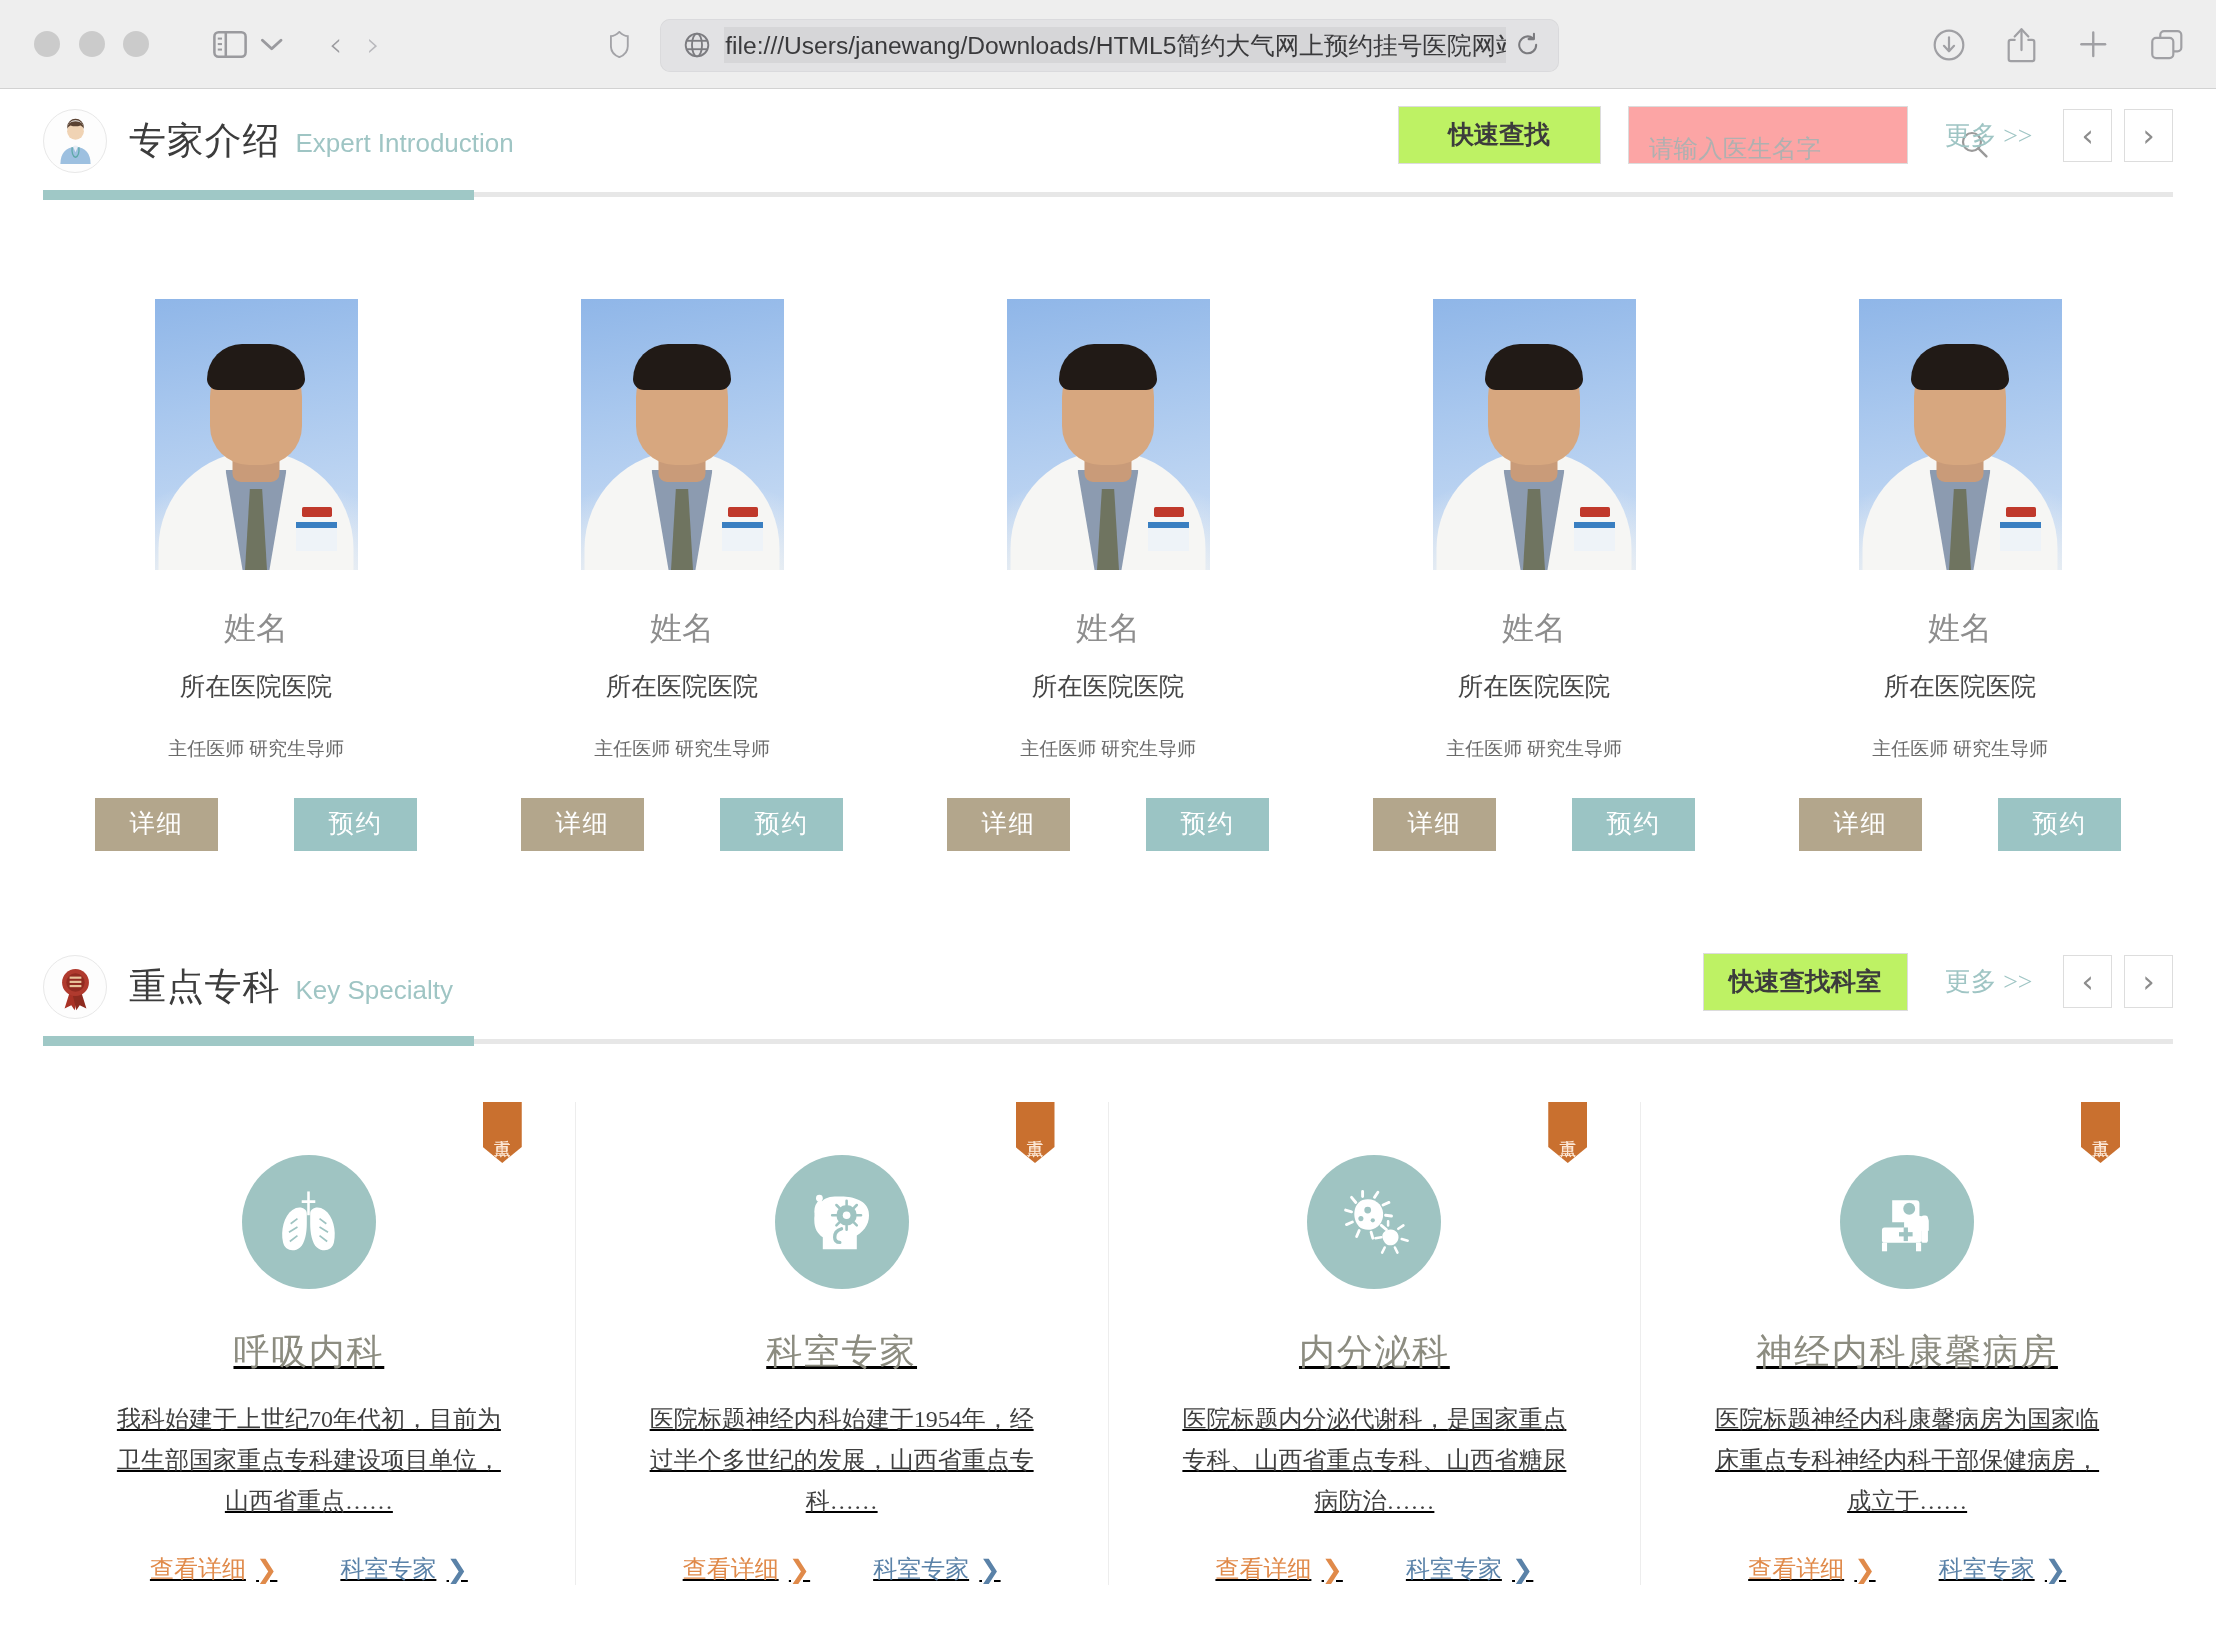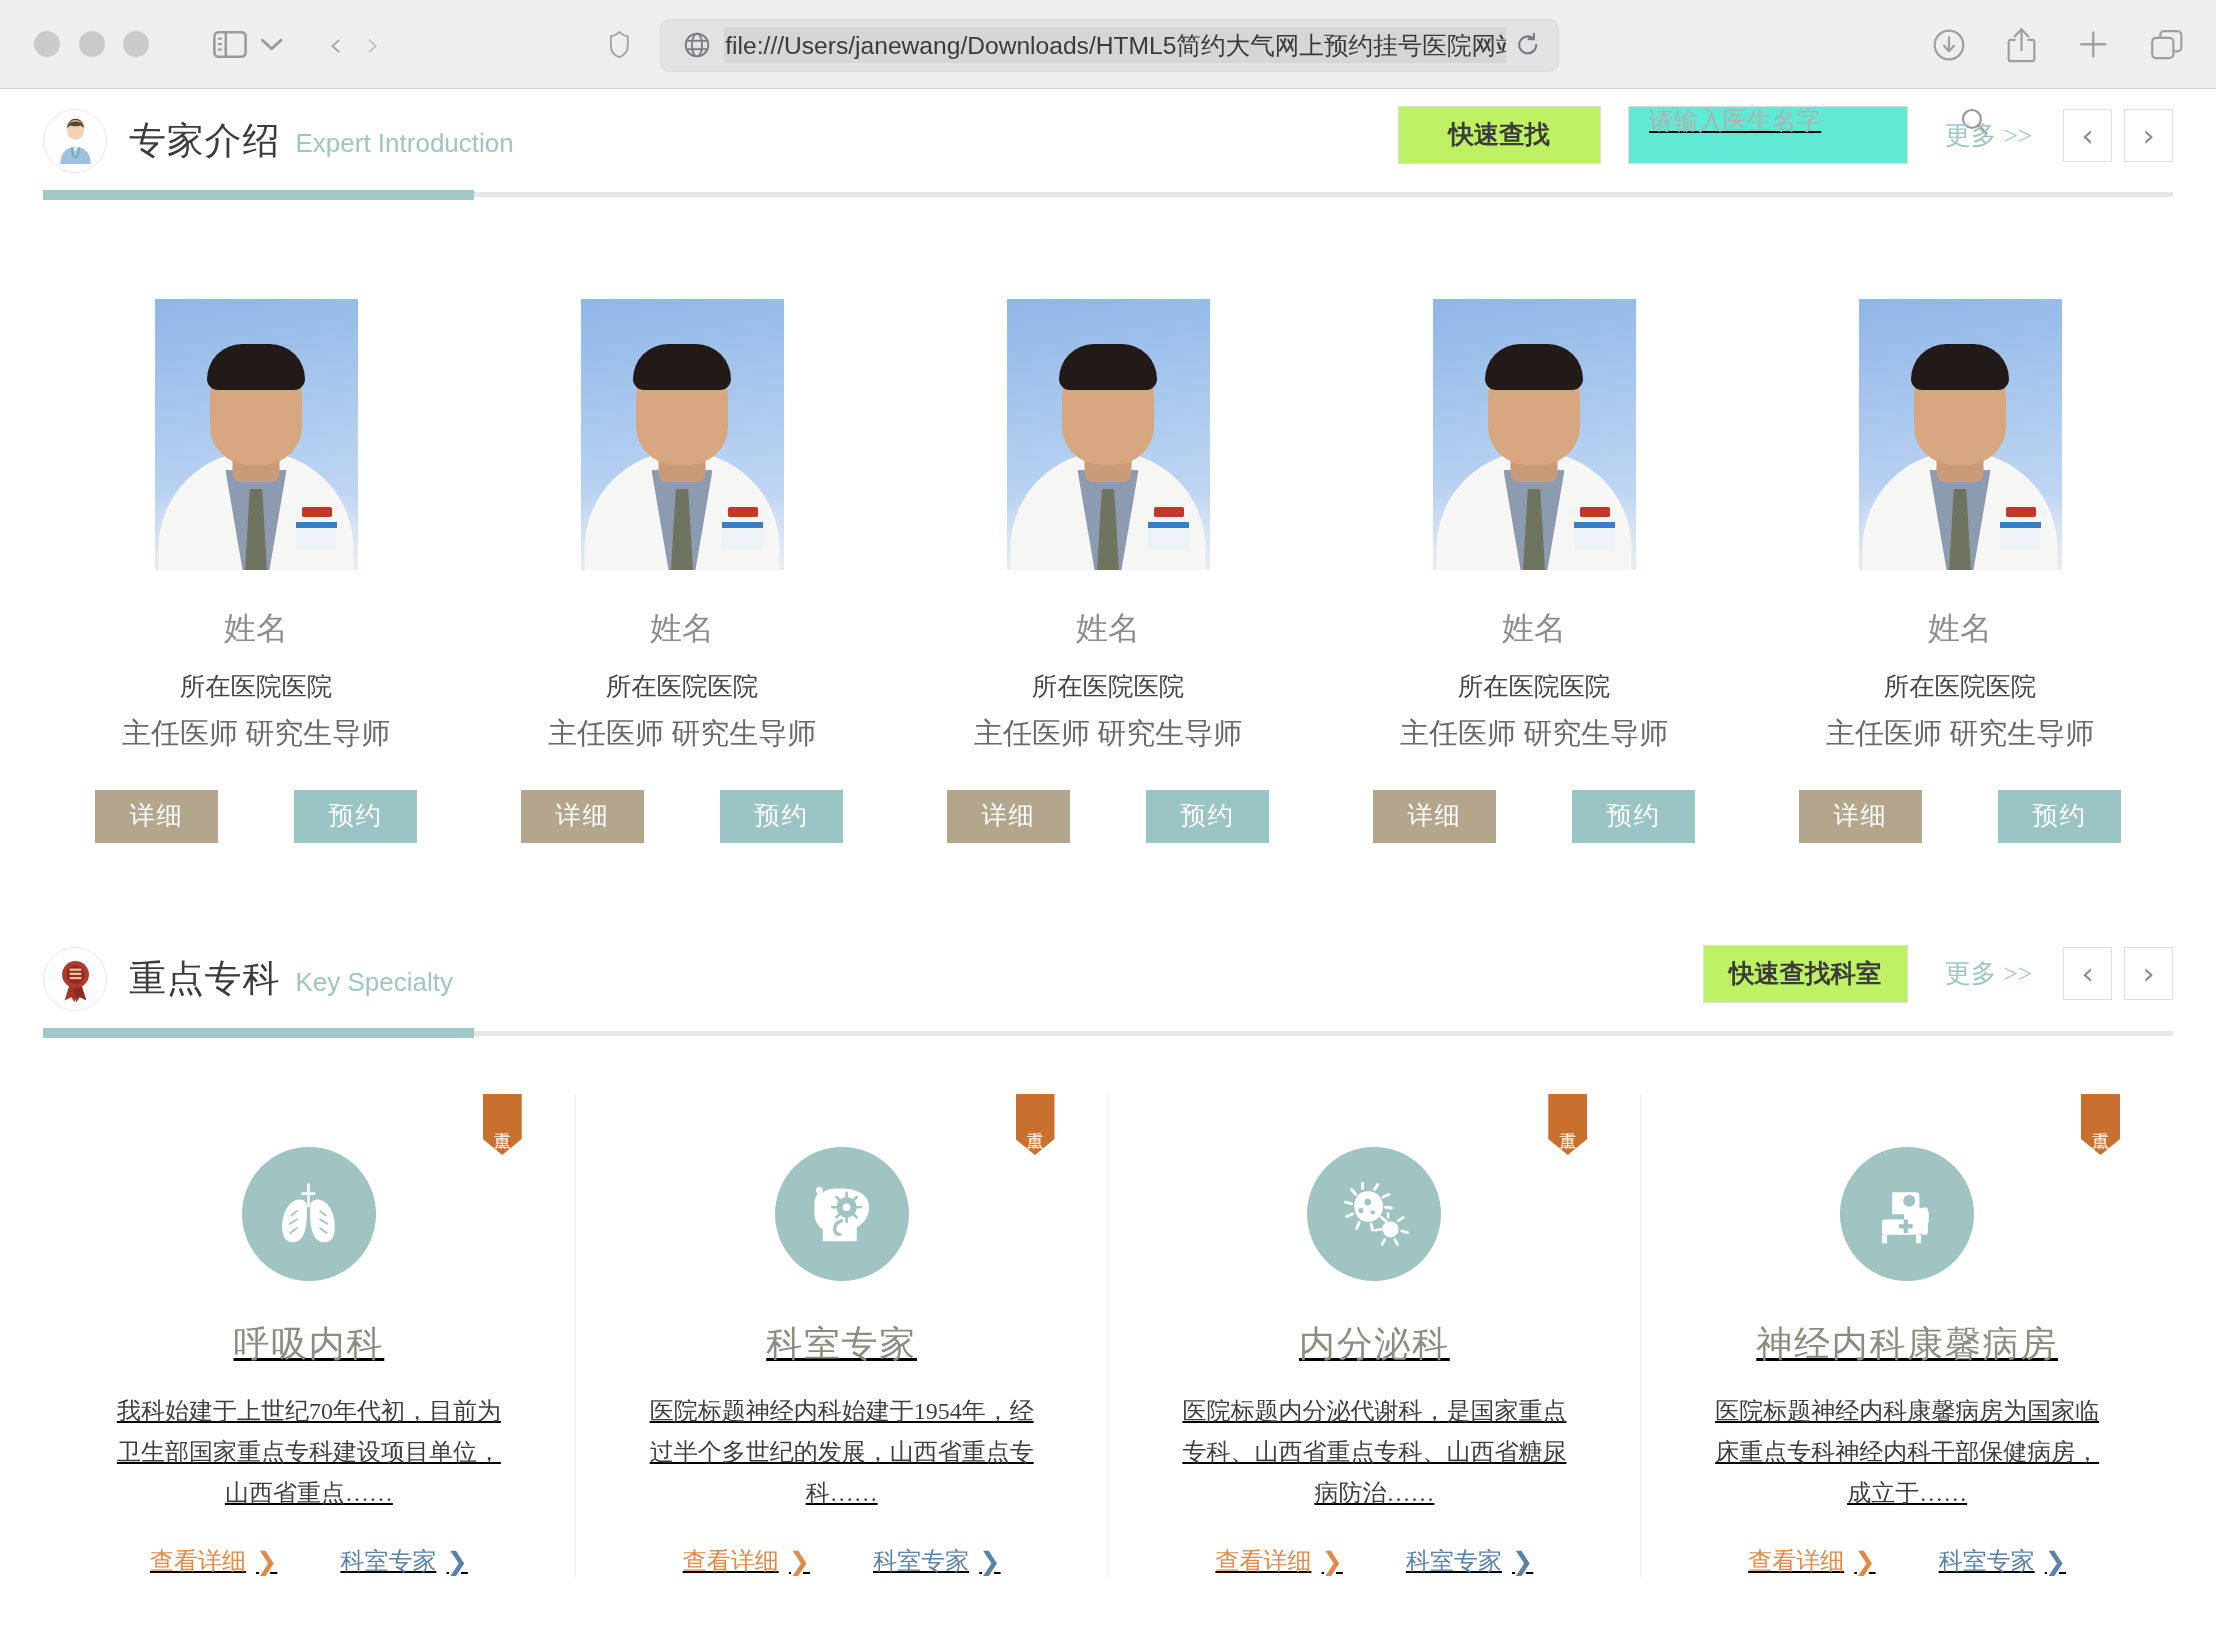--- a/index.html
+++ b/index.html
@@ -88,22 +88,22 @@
   .tool-btn {
     height: 58px; min-width: 203px; padding: 0 25.4px;
     border: 0.8px solid #dcdcdc; background: #bef264;
     font-size: 25.4px; color: #3c3c3c;
     display: flex; align-items: center; justify-content: center;
     font-family: "Liberation Serif", serif;
     font-weight: bold;
   }
   .search-box {
     margin-left: 27px; height: 58px; width: 280px;
-    border: 0.8px solid #dcdcdc; background: #5eead4;
-    display: flex; align-items: flex-start; padding: 0 20.3px; text-decoration: underline;
+    border: 0.8px solid #dcdcdc; background: #fca5a5;
+    display: flex; align-items: flex-end; padding: 0 20.3px;
   }
   .search-box input {
     flex: 1; border: none; outline: none; background: transparent;
     font-size: 24.6px; color: #555;
     font-family: "Liberation Serif", serif;
   }
   .search-box input::placeholder { color: #b0b0b0; }
   .more-link {
     margin-left: 37px; font-size: 26px; color: #9fc5c4;
     font-family: "Liberation Serif", serif; white-space: nowrap;
@@ -165,21 +165,21 @@
     width: 41px; height: 29px; background: #eef3f8;
     border-top: 6px solid #3a7fc1;
   }
   .ph-pin {
     position: absolute; right: 25.4px; bottom: 53px;
     width: 30.5px; height: 10.2px; background: #c0392b; border-radius: 1.7px;
   }
 
   .expert-name { margin-top: 37px; font-size: 32px; color: #8d8d8d; }
   .expert-hospital { margin-top: 18.7px; font-size: 25.4px; color: #444; }
-  .expert-title { margin-top: 10px; font-size: 29px; color: #6a6a6a; }
+  .expert-title { margin-top: 32px; font-size: 19px; color: #6a6a6a; }
   .expert-actions { margin-top: 36px; display: flex; gap: 76px; }
   .btn-detail, .btn-book {
     width: 123px; height: 53px;
     display: flex; align-items: center; justify-content: center;
     font-size: 25.4px; color: #ffffff; letter-spacing: 1.7px;
   }
   .btn-detail { background: #b3a68c; }
   .btn-book { background: #9bc4c4; }
 
   

